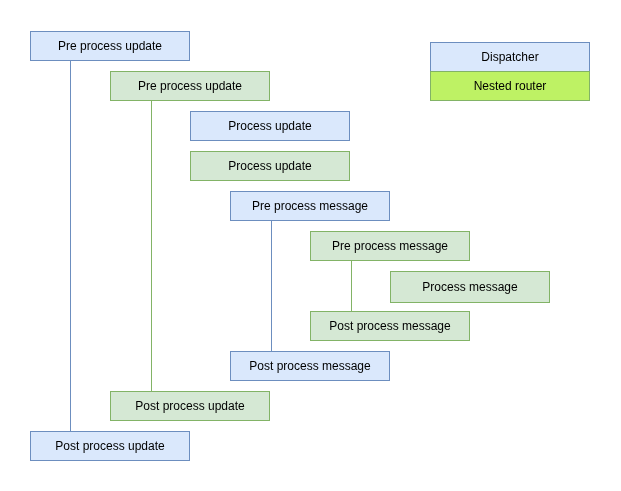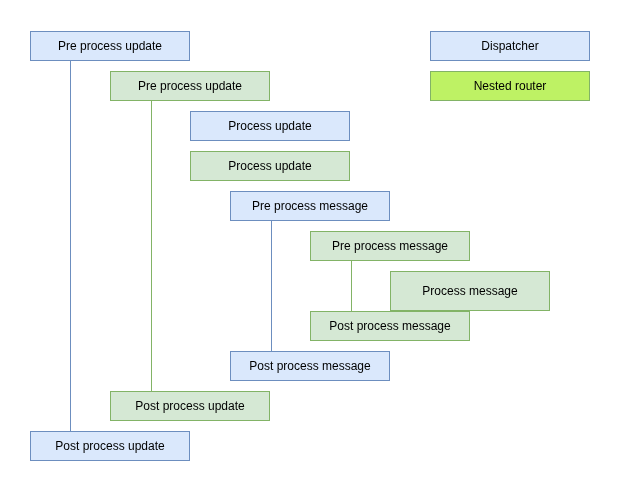--- a/index.html
+++ b/index.html
@@ -98,34 +98,34 @@
     </div>
     <div class="node router" style="left: 190px; top: 151px; width: 160px; height: 30px;">
       <span>Process update</span>
     </div>
     <div class="node dispatcher" style="left: 230px; top: 191px; width: 160px; height: 30px;">
       <span>Pre process message</span>
     </div>
     <div class="node router" style="left: 310px; top: 231px; width: 160px; height: 30px;">
       <span>Pre process message</span>
     </div>
-    <div class="node router" style="left: 390px; top: 271px; width: 160px; height: 40px;">
+    <div class="node router" style="left: 390px; top: 271px; width: 160px; height: 32px;">
       <span>Process message</span>
     </div>
     <div class="node router" style="left: 310px; top: 311px; width: 160px; height: 30px;">
       <span>Post process message</span>
     </div>
     <div class="node dispatcher" style="left: 230px; top: 351px; width: 160px; height: 30px;">
       <span>Post process message</span>
     </div>
     <div class="node router" style="left: 110px; top: 391px; width: 160px; height: 30px;">
       <span>Post process update</span>
     </div>
     <div class="node dispatcher" style="left: 30px; top: 431px; width: 160px; height: 30px;">
       <span>Post process update</span>
     </div>
-    <div class="legend-item dispatcher" style="left: 430px; top: 31px; width: 160px; height: 30px;">
+    <div class="legend-item dispatcher" style="left: 430px; top: 42px; width: 160px; height: 30px;">
       <span>Dispatcher</span>
     </div>
     <div class="legend-item router" style="left: 430px; top: 71px; width: 160px; height: 30px;">
       <span>Nested router</span>
     </div>
   </div>
 
 </body></html>

